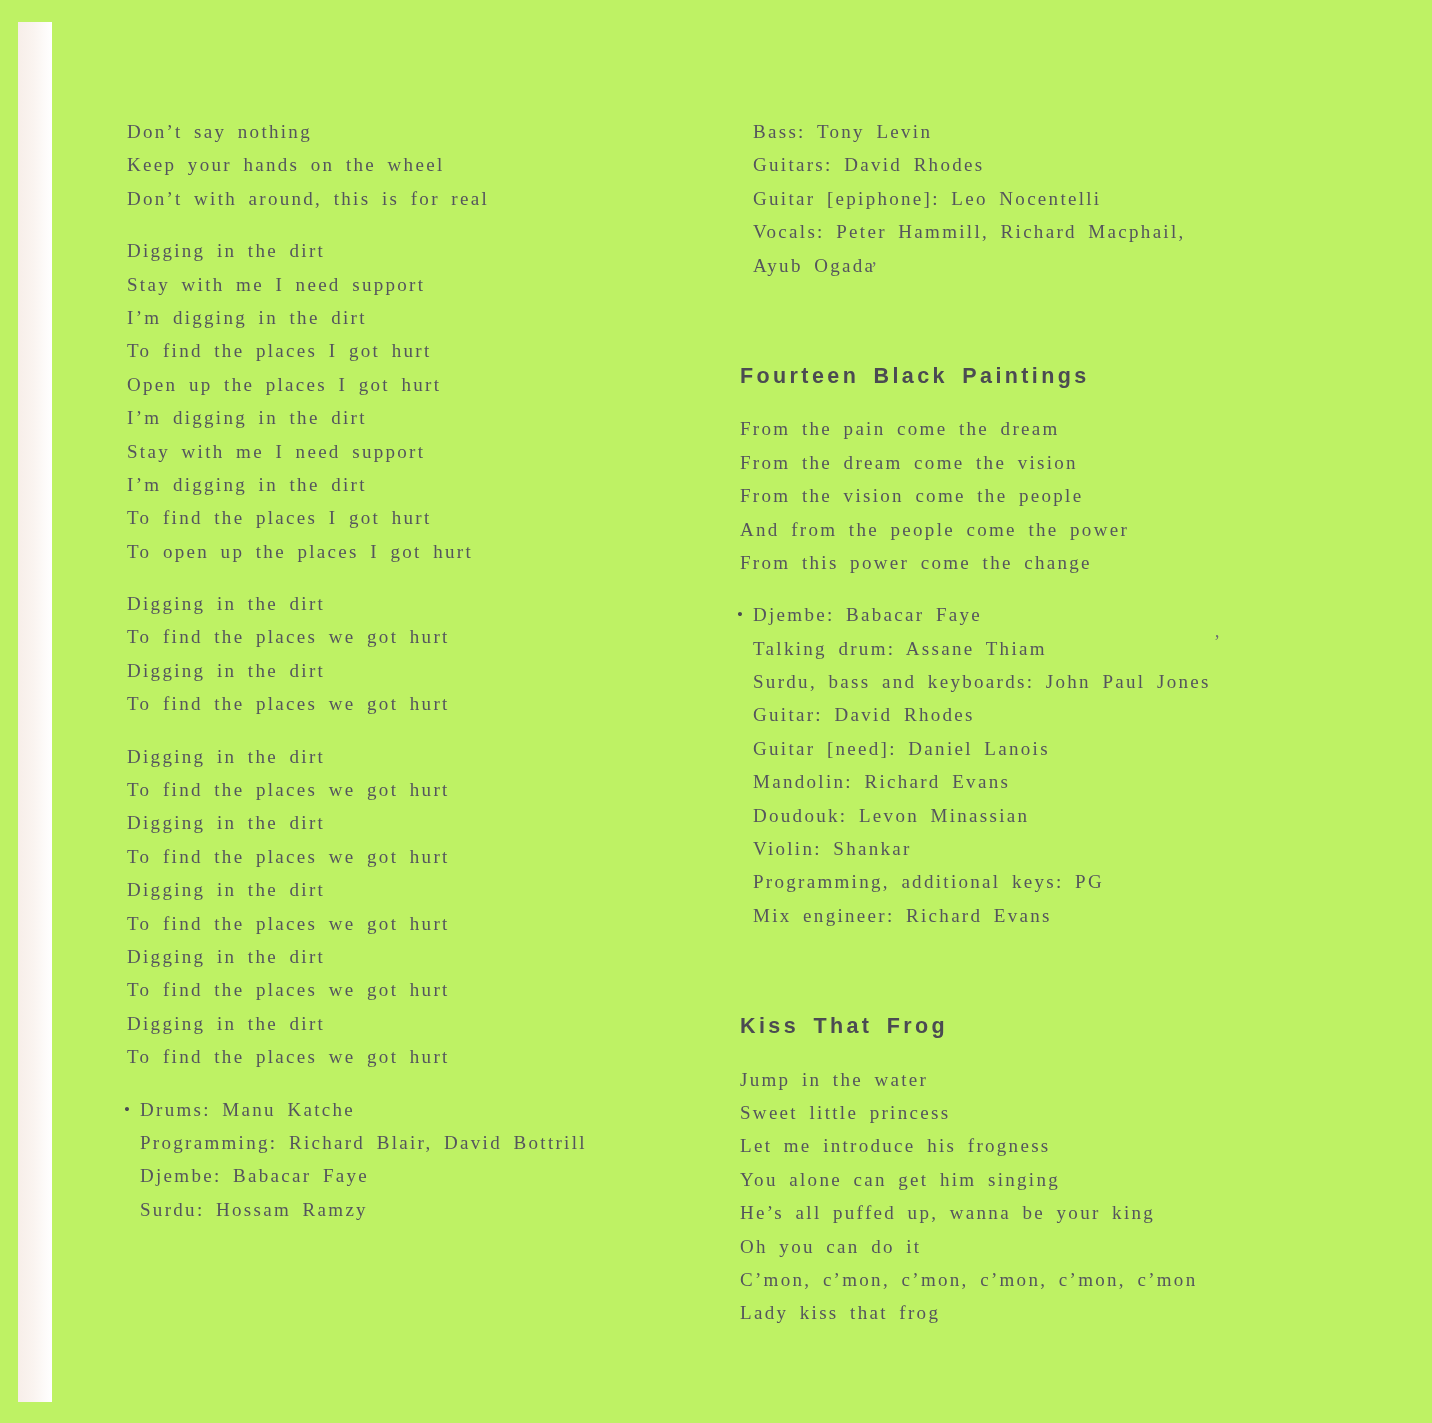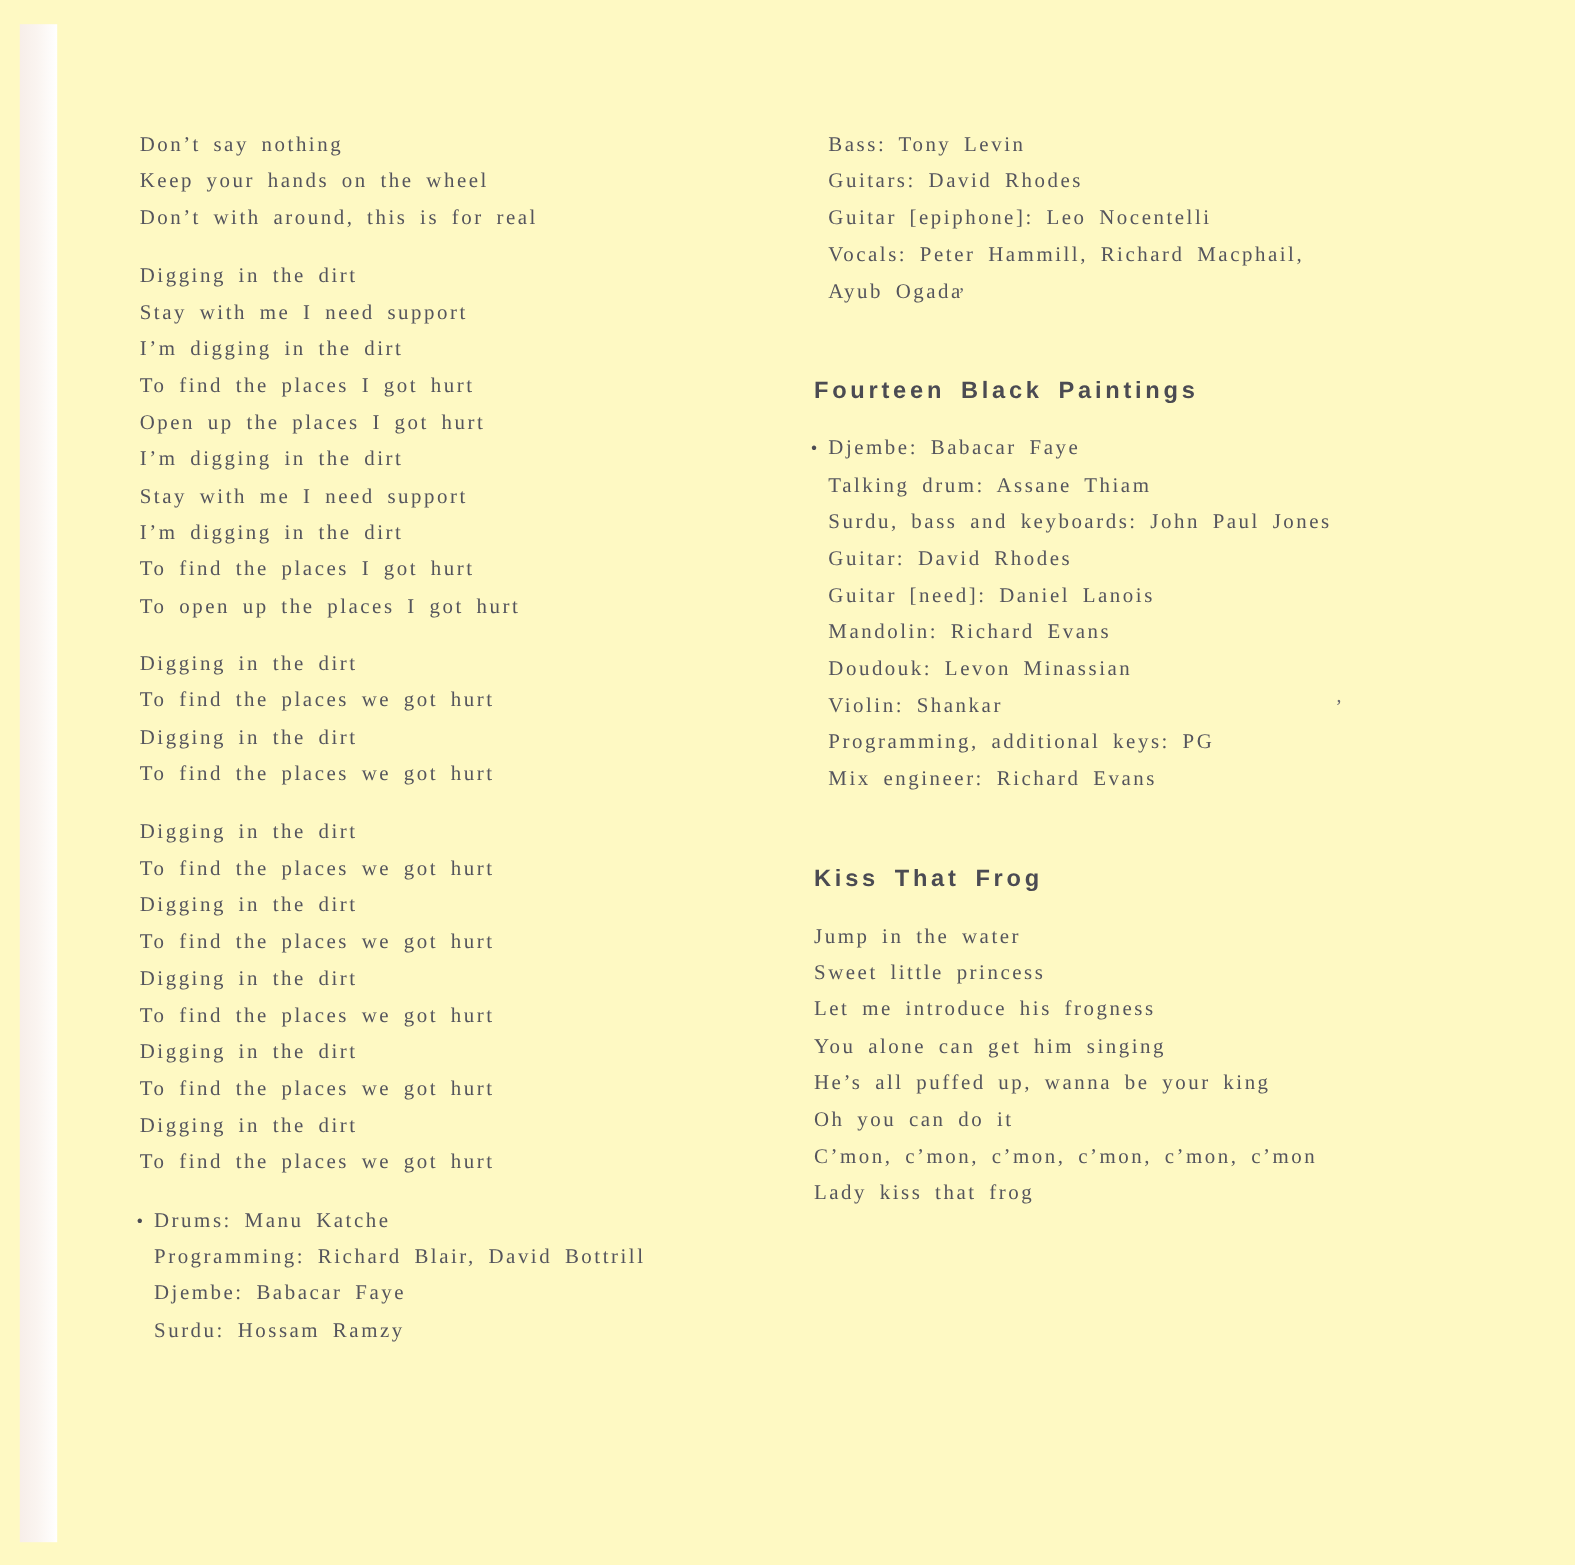--- a/index.html
+++ b/index.html
@@ -10,21 +10,21 @@
   body {
     width: 1432px;
     height: 1423px;
     position: relative;
     overflow: hidden;
     font-family: "Liberation Serif", "DejaVu Serif", serif;
   }
   .page {
     position: absolute;
     inset: 0;
-    background: #fef9c3;
+    background: #bef264;
   }
   
   .page-edge {
     position: absolute;
     left: 18px;
     top: 22px;
     width: 34px;
     height: 1380px;
     background: linear-gradient(to right, #f7eee9 0%, #faf4f0 45%, #ffffff 100%);
   }
@@ -51,21 +51,21 @@
     position: relative;
   }
   .credits .bullet {
     position: absolute;
     left: -3px;
     top: 0;
     font-size: 17px;
     color: #4c4c53;
   }
   .block.heading {
-    margin-top: 57px;
+    margin-top: 78px;
     margin-bottom: 11px;
     height: 33.4px;
     line-height: 33.4px;
     font-family: "Liberation Sans", "DejaVu Sans", sans-serif;
     font-weight: 700;
     font-size: 21.5px;
     letter-spacing: 3.4px;
     word-spacing: 5px;
     color: #4b4b52;
     white-space: nowrap;
@@ -129,20 +129,27 @@
     </div>
   <div class="column col-right" id="col-right">
       <div class="block credits">
         <div class="line">Bass: Tony Levin</div>
         <div class="line">Guitars: David Rhodes</div>
         <div class="line">Guitar [epiphone]: Leo Nocentelli</div>
         <div class="line">Vocals: Peter Hammill, Richard Macphail,</div>
         <div class="line">Ayub Ogada</div>
       </div>
       <div class="block heading">Fourteen Black Paintings</div>
+      <div class="block stanza">
+        <div class="line">From the pain come the dream</div>
+        <div class="line">From the dream come the vision</div>
+        <div class="line">From the vision come the people</div>
+        <div class="line">And from the people come the power</div>
+        <div class="line">From this power come the change</div>
+      </div>
       <div class="block credits">
         <div class="line"><span class="bullet">•</span>Djembe: Babacar Faye</div>
         <div class="line">Talking drum: Assane Thiam</div>
         <div class="line">Surdu, bass and keyboards: John Paul Jones</div>
         <div class="line">Guitar: David Rhodes</div>
         <div class="line">Guitar [need]: Daniel Lanois</div>
         <div class="line">Mandolin: Richard Evans</div>
         <div class="line">Doudouk: Levon Minassian</div>
         <div class="line">Violin: Shankar</div>
         <div class="line">Programming, additional keys: PG</div>

